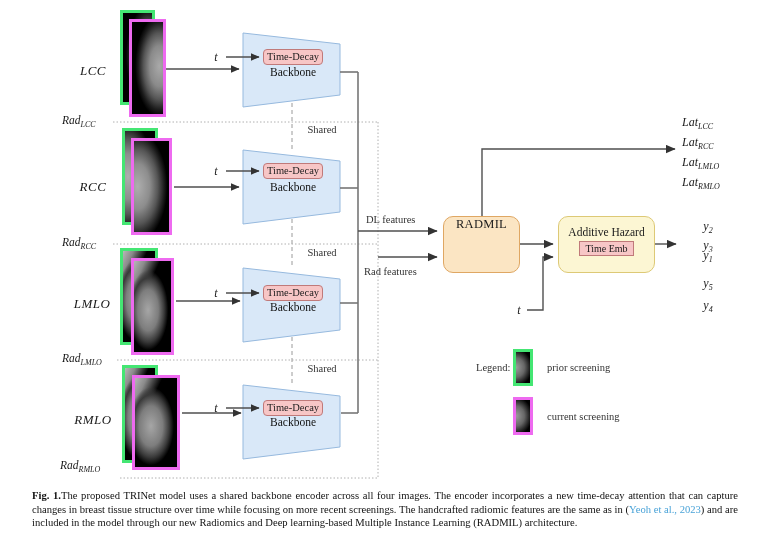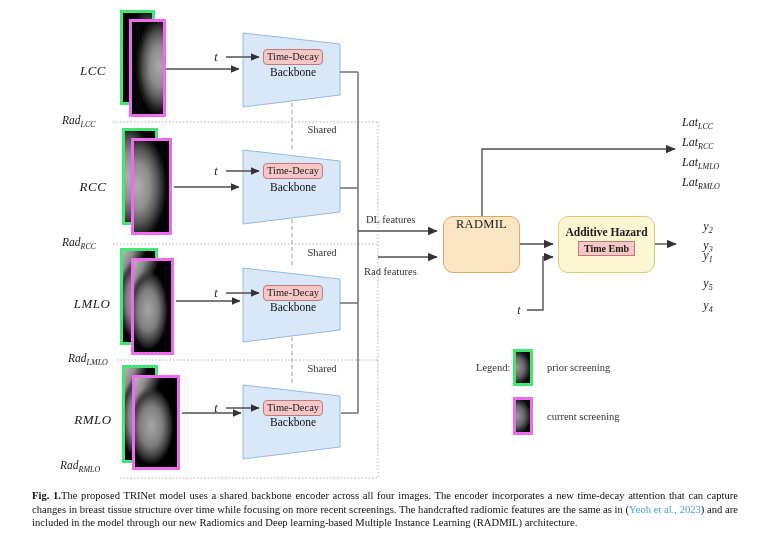--- a/index.html
+++ b/index.html
@@ -26,21 +26,21 @@
   .rad-label{font-style:italic;font-size:11.5px;white-space:nowrap;}
   .rad-label sub,.lat-label sub,.y-label sub{font-size:8px;font-style:italic;}
   .t-label{font-style:italic;font-size:12px;}
   .small-label{font-size:10.5px;color:#333;}
   .td-box{box-sizing:border-box;background:#f7c6c6;border:1px solid #c07a7a;border-radius:4px;
           font-size:10.5px;line-height:14px;text-align:center;color:#1c1c1c;}
   .bb-label{font-size:11.5px;color:#111;}
   .node{box-sizing:border-box;border-radius:10px;display:flex;flex-direction:column;
         align-items:center;justify-content:flex-start;}
   .radmil{background:#fbe5c3;border:1px solid #dfa763;font-size:12.5px;letter-spacing:.3px;}
-  .hazard{background:#fcf6d3;border:1px solid #ddc976;justify-content:flex-start;padding-top:9px;font-weight:bold;}
+  .hazard{background:#fcf6d3;border:1px solid #ddc976;justify-content:flex-start;padding-top:9px;}
   .hazard-title{font-size:11.5px;}
   .temb{box-sizing:border-box;background:#f7c6c6;border:1px solid #c07a7a;border-radius:0;
         font-size:10px;line-height:13px;text-align:center;margin-top:3px;padding:0 5px;}
   .lat-label{font-style:italic;font-size:12px;white-space:nowrap;}
   .y-label{font-style:italic;font-size:12px;}
 
   
   .caption{position:absolute;left:32px;top:489px;width:706px;font-size:10.6px;line-height:13.6px;
            text-align:justify;color:#111;}
   .caption .figlab{font-weight:bold;}
@@ -146,21 +146,21 @@
   <div class="abs ctr view-label" style="left:57px;top:296px;width:70px;">LMLO</div>
   <div class="mammo prior mlo" style="left:120px;top:248px;width:38px;height:97px;">
       <div class="tissue"></div>
     </div>
   <div class="mammo current mlo" style="left:131px;top:258px;width:43px;height:97px;">
       <div class="tissue"></div>
     </div>
   <div class="abs ctr t-label" style="left:208px;top:286px;width:16px;">t</div>
   <div class="abs td-box" style="left:263px;top:285px;width:60px;height:16px;">Time-Decay</div>
   <div class="abs ctr bb-label" style="left:258px;top:301px;width:70px;">Backbone</div>
-  <div class="abs rad-label" style="left:68px;top:352px;"><span>Rad</span><sub>LMLO</sub></div>
+  <div class="abs rad-label" style="left:62px;top:352px;"><span>Rad</span><sub>LMLO</sub></div>
 
   <div class="abs ctr view-label" style="left:58px;top:412px;width:70px;">RMLO</div>
   <div class="mammo prior mlo" style="left:122px;top:365px;width:36px;height:98px;">
       <div class="tissue"></div>
     </div>
   <div class="mammo current mlo" style="left:132px;top:375px;width:48px;height:95px;">
       <div class="tissue"></div>
     </div>
   <div class="abs ctr t-label" style="left:208px;top:401px;width:16px;">t</div>
   <div class="abs td-box" style="left:263px;top:400px;width:60px;height:16px;">Time-Decay</div>

